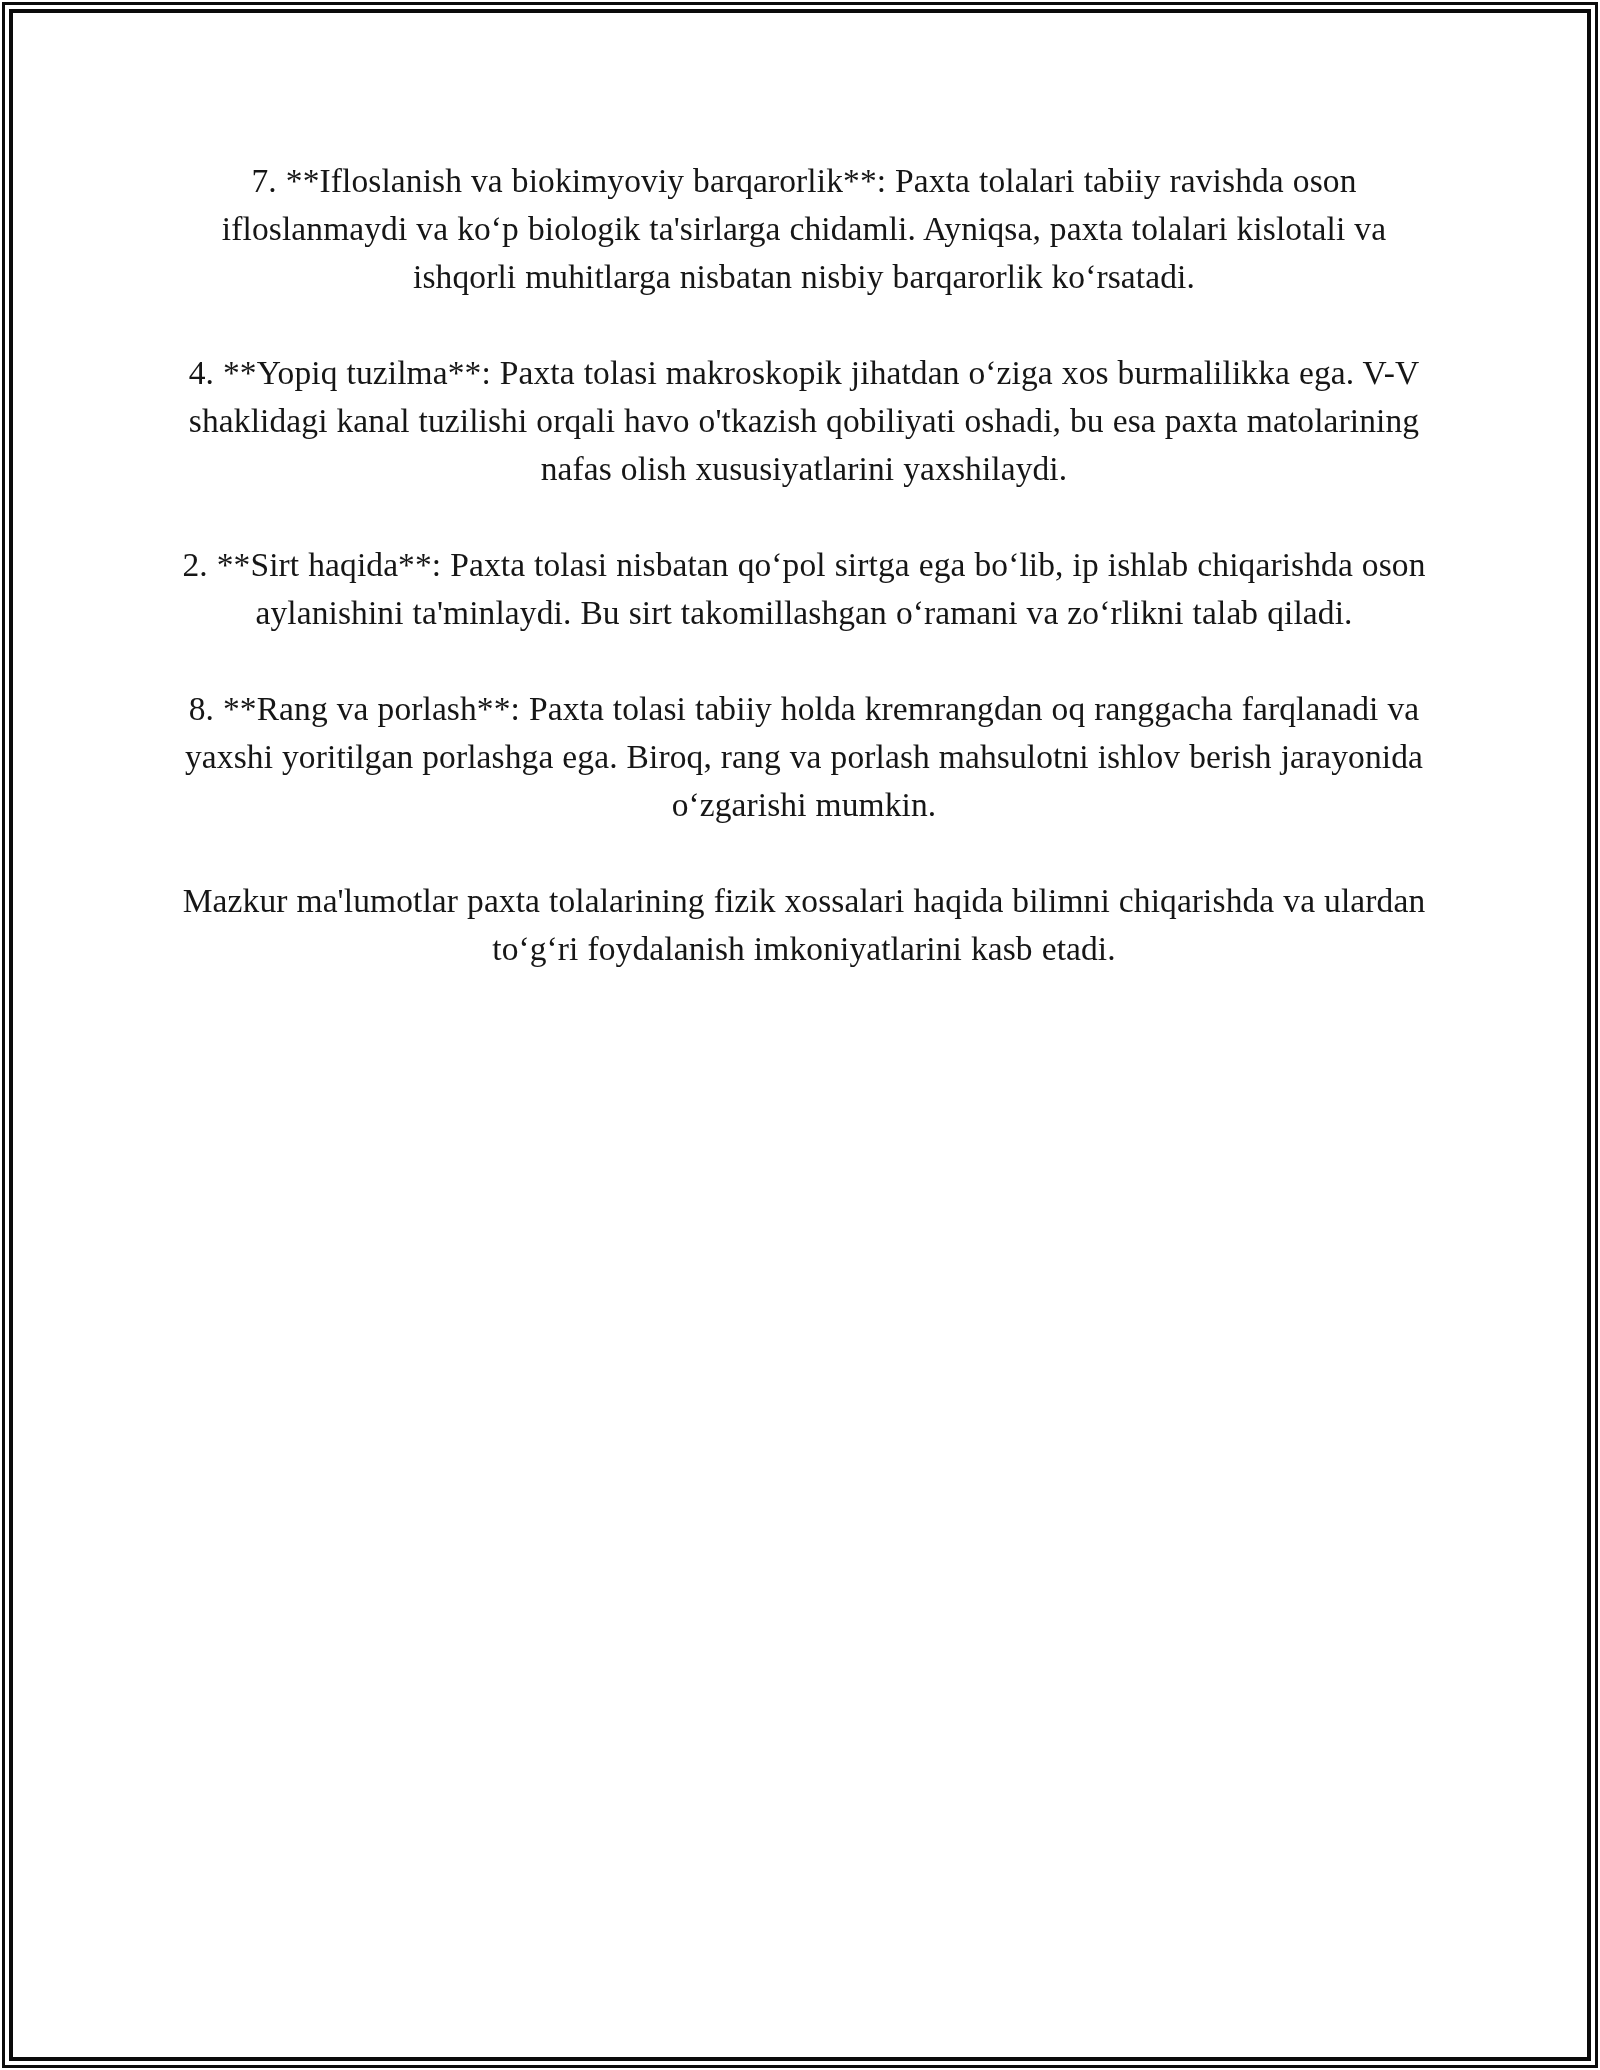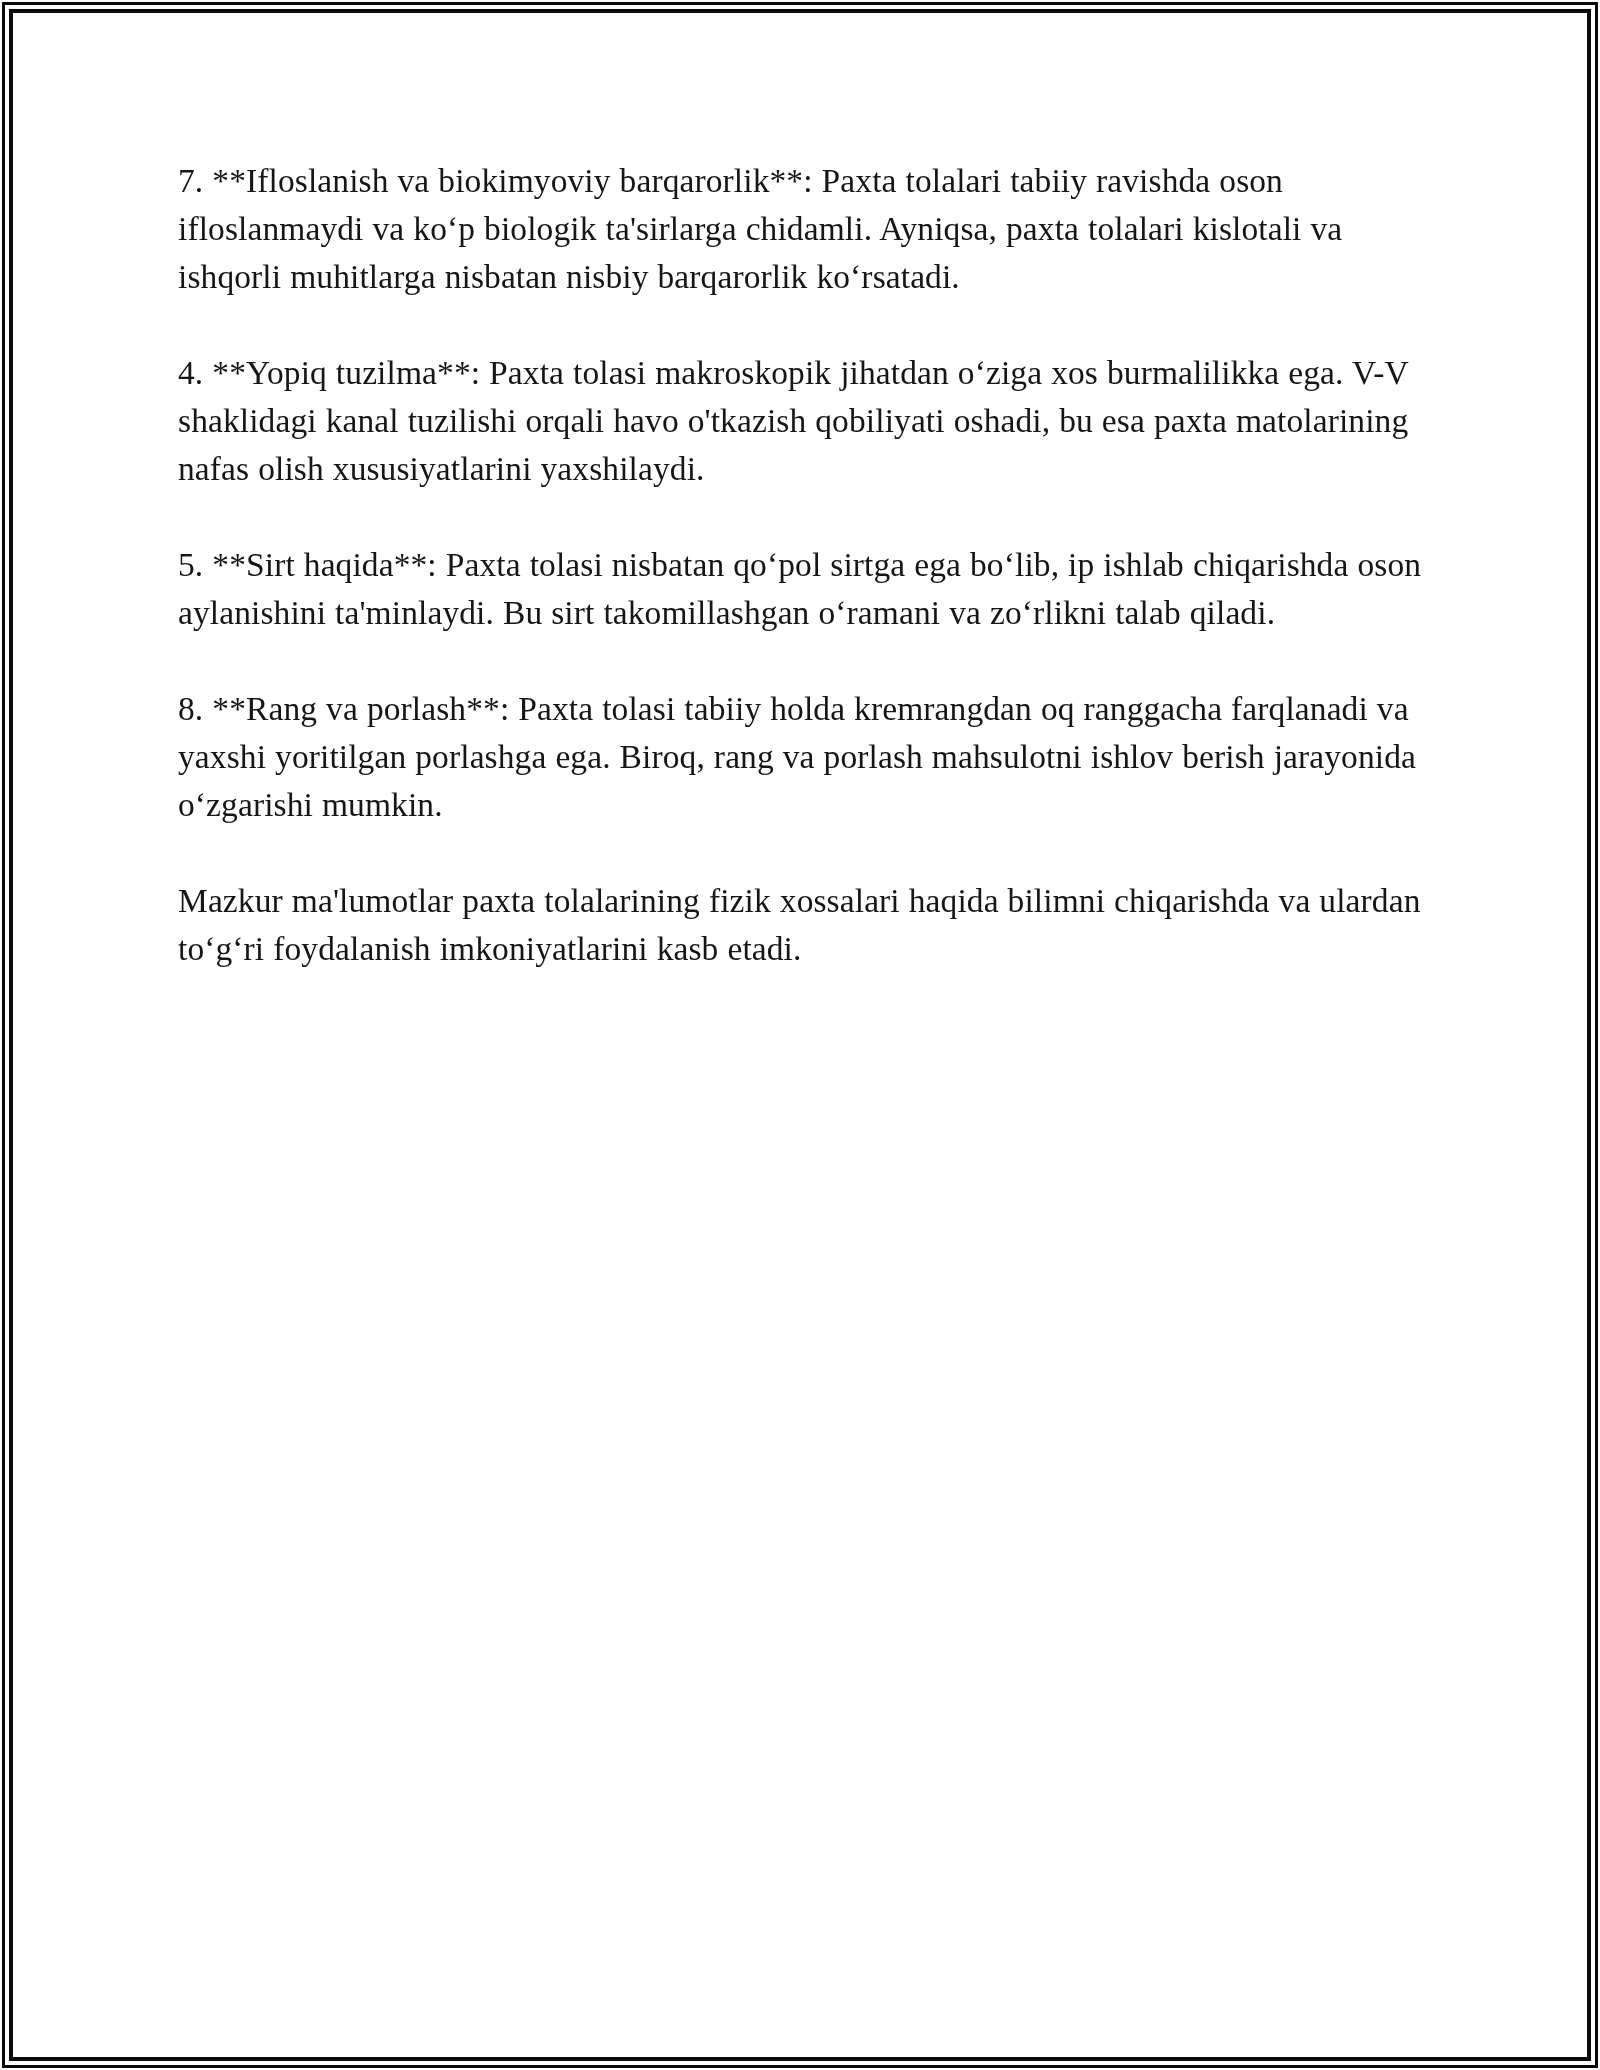--- a/index.html
+++ b/index.html
@@ -31,32 +31,32 @@
     position: absolute;
     left: 178px;
     top: 157px;
     width: 1252px;
   }
   .content p {
     margin: 0 0 48px 0;
     font-size: 33.5px;
     line-height: 48px;
     color: #161616;
-    text-align: left;
+    text-align: center;
     letter-spacing: 0.1px;
     word-spacing: 0.5px;
   }
 </style>
 </head>
 <body>
 
 <div class="page">
   <div class="frame-outer"></div>
   <div class="frame-inner"></div>
 
   <div class="content">
     <p>7. **Ifloslanish va biokimyoviy barqarorlik**: Paxta tolalari tabiiy ravishda oson ifloslanmaydi va ko‘p biologik ta'sirlarga chidamli. Ayniqsa, paxta tolalari kislotali va ishqorli muhitlarga nisbatan nisbiy barqarorlik ko‘rsatadi.</p>
     <p>4. **Yopiq tuzilma**: Paxta tolasi makroskopik jihatdan o‘ziga xos burmalilikka ega. V-V shaklidagi kanal tuzilishi orqali havo o'tkazish qobiliyati oshadi, bu esa paxta matolarining nafas olish xususiyatlarini yaxshilaydi.</p>
-    <p>5. **Sirt haqida**: Paxta tolasi nisbatan qo‘pol sirtga ega bo‘lib, ip ishlab chiqarishda oson aylanishini ta'minlaydi. Bu sirt takomillashgan o‘ramani va zo‘rlikni talab qiladi.</p>
+    <p>2. **Sirt haqida**: Paxta tolasi nisbatan qo‘pol sirtga ega bo‘lib, ip ishlab chiqarishda oson aylanishini ta'minlaydi. Bu sirt takomillashgan o‘ramani va zo‘rlikni talab qiladi.</p>
     <p>8. **Rang va porlash**: Paxta tolasi tabiiy holda kremrangdan oq ranggacha farqlanadi va yaxshi yoritilgan porlashga ega. Biroq, rang va porlash mahsulotni ishlov berish jarayonida o‘zgarishi mumkin.</p>
     <p>Mazkur ma'lumotlar paxta tolalarining fizik xossalari haqida bilimni chiqarishda va ulardan to‘g‘ri foydalanish imkoniyatlarini kasb etadi.</p>
   </div>
 </div>
 
 </body></html>

